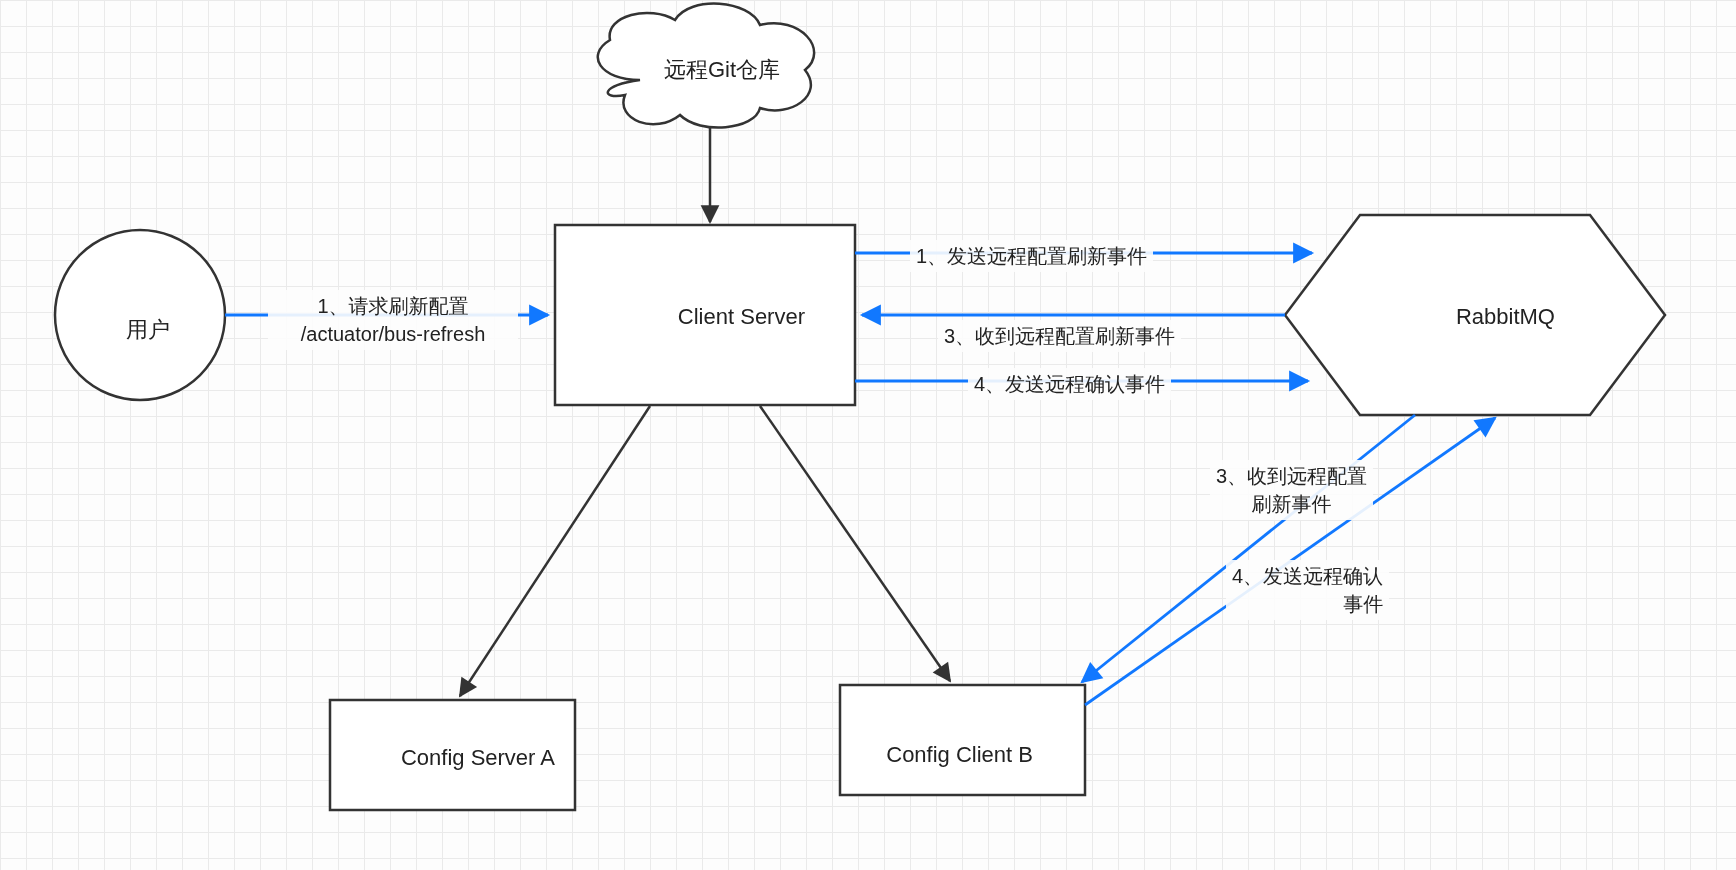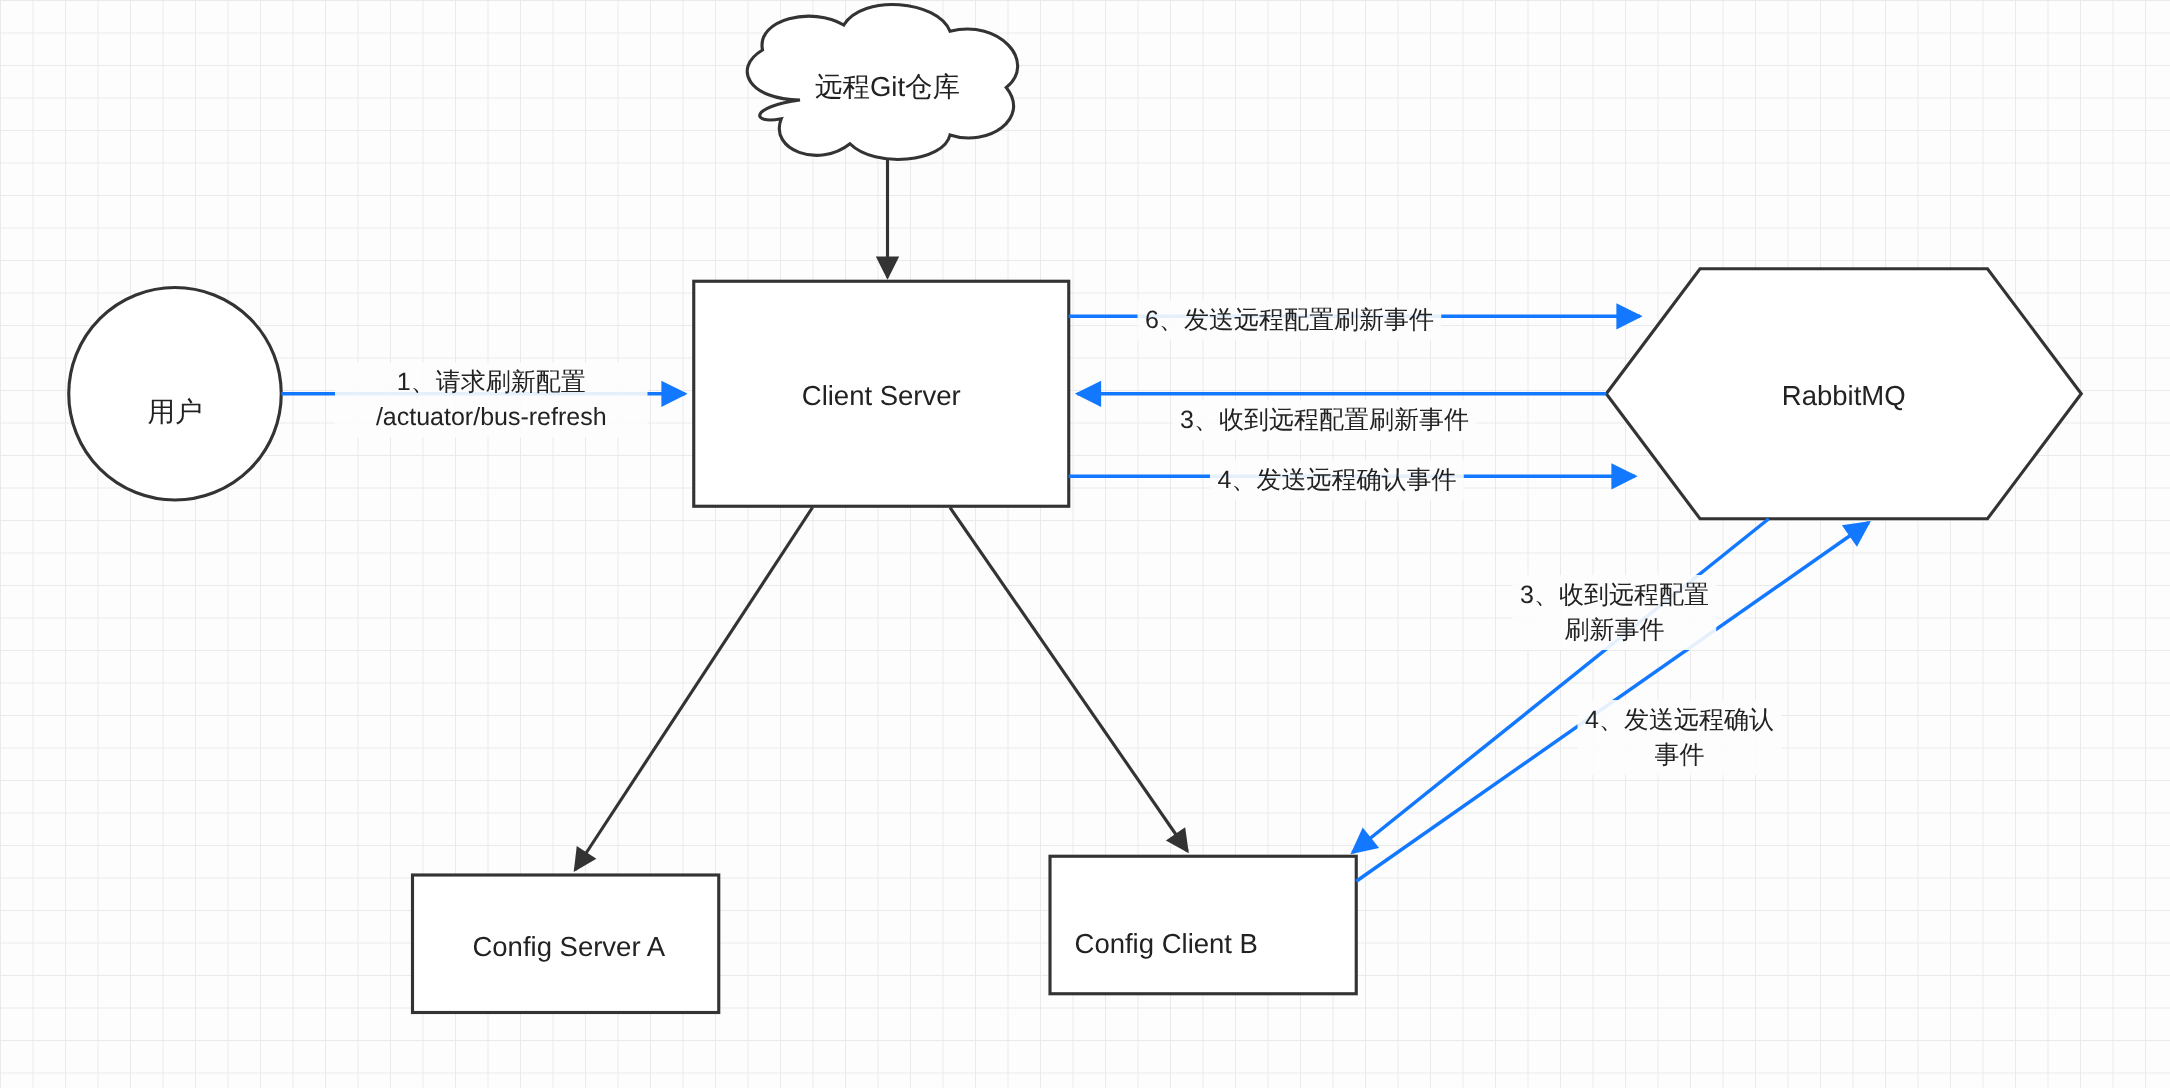--- a/index.html
+++ b/index.html
@@ -13,21 +13,21 @@
     background-size: 26px 26px;
     font-family: "Helvetica Neue", Arial, "PingFang SC", "Microsoft YaHei", sans-serif;
     position: relative;
     overflow: hidden;
   }
   svg { position: absolute; top: 0; left: 0; width: 1736px; height: 870px; }
   .node-label {
     position: absolute;
     font-size: 22px;
     color: #222;
-    text-align: center;
+    text-align: right;
     line-height: 1.35;
     pointer-events: none;
   }
   .edge-label {
     position: absolute;
     font-size: 20px;
     color: #222;
     text-align: center;
     line-height: 1.4;
     background: rgba(253,253,253,0.9);
@@ -93,32 +93,32 @@
 <div class="node-label" style="left:1395px; top:302px; width:160px;">RabbitMQ</div>
 <div class="node-label" style="left:355px; top:743px; width:200px;">Config Server A</div>
 <div class="node-label" style="left:833px; top:728px; width:200px;margin-top:12px;">Config Client B</div>
 
 <div class="edge-label" style="left:268px; top:290px; width:250px;">
   <span>1、请求刷新配置</span><br>
   <span>/actuator/bus-refresh</span>
 </div>
 
 <div class="edge-label" style="left:910px; top:240px;">
-  <span>6、发送远程配置刷新事件</span>
+  <span>1、发送远程配置刷新事件</span>
 </div>
 
 <div class="edge-label" style="left:938px; top:302px;margin-top:18px;">
   <span>3、收到远程配置刷新事件</span>
 </div>
 
 <div class="edge-label" style="left:968px; top:368px;">
   <span>4、发送远程确认事件</span>
 </div>
 
 <div class="edge-label" style="left:1210px; top:460px; text-align:center;">
   <span>3、收到远程配置</span><br>
   <span>刷新事件</span>
 </div>
 
-<div class="edge-label" style="left:1262px; top:560px; text-align:center;">
+<div class="edge-label" style="left:1226px; top:560px; text-align:right;">
   <span>4、发送远程确认</span><br>
   <span>事件</span>
 </div>
 
 </body></html>

